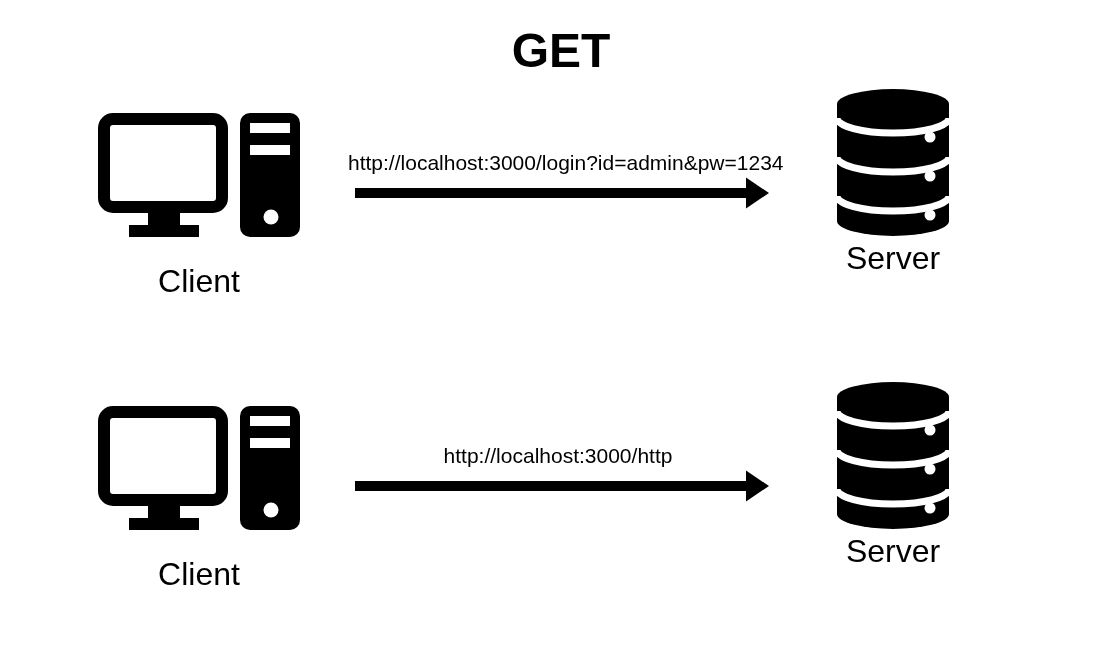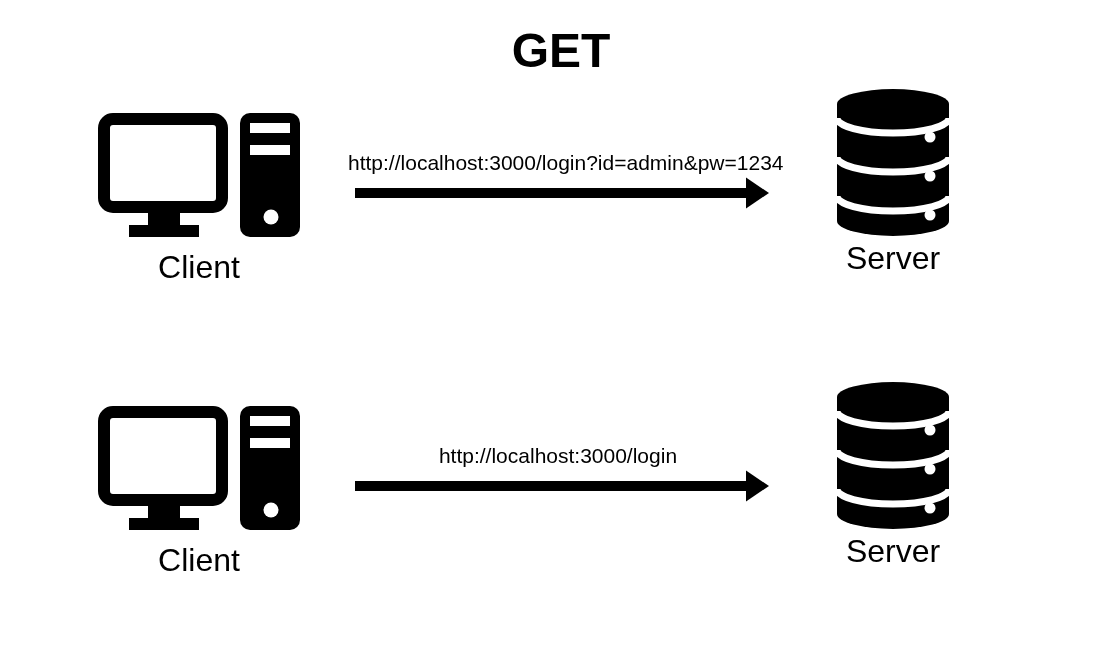--- a/index.html
+++ b/index.html
@@ -36,21 +36,21 @@
     padding-left: 12px;
   }
   .client-group {
     position: absolute;
     left: 98px;
     top: 113px;
     width: 202px;
     text-align: center;
   }
   .client-group .node-label {
-    margin-top: 14px;
+    margin-top: 28px;
   }
   .server-group {
     position: absolute;
     left: 835px;
     top: 88px;
     width: 116px;
     text-align: center;
   }
   .server-group .node-label {
     margin-top: 6px;
@@ -133,21 +133,21 @@
         <rect x="50" y="98" width="32" height="16" fill="#000000"></rect>
         <rect x="31" y="112" width="70" height="12" fill="#000000"></rect>
         <rect x="142" y="0" width="60" height="124" rx="10" fill="#000000"></rect>
         <rect x="152" y="10" width="40" height="10" fill="#ffffff"></rect>
         <rect x="152" y="32" width="40" height="10" fill="#ffffff"></rect>
         <circle cx="173" cy="104" r="7.5" fill="#ffffff"></circle>
       </svg>
       <div class="node-label">Client</div>
     </div>
 
-    <div class="url-label">http://localhost:3000/login</div>
+    <div class="url-label">http://localhost:3000/http</div>
 
     <div class="arrow-wrap">
       <svg viewBox="0 0 414 34" width="414" height="34" aria-hidden="true">
         <rect x="0" y="12" width="394" height="10" fill="#000000"></rect>
         <polygon points="391,1.5 414,17 391,32.5" fill="#000000"></polygon>
       </svg>
     </div>
 
     <div class="server-group">
       <svg viewBox="0 0 116 148" width="116" height="148" aria-hidden="true">

